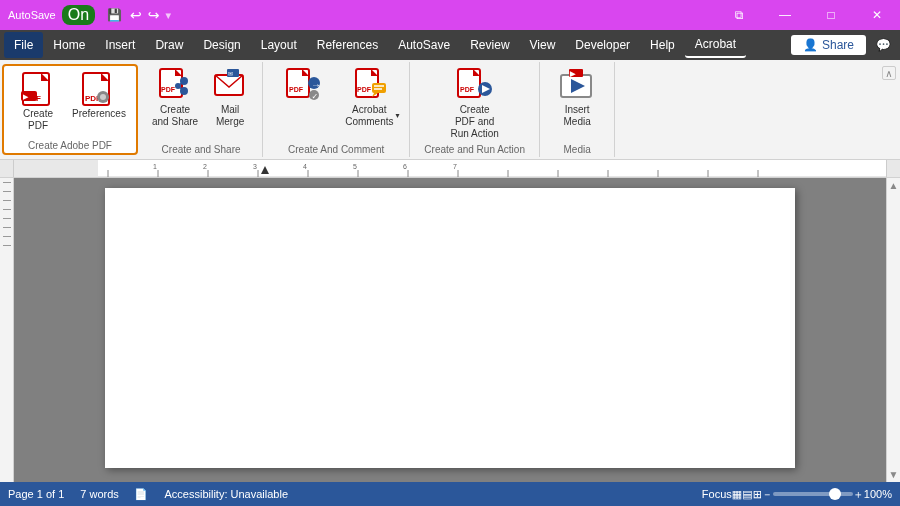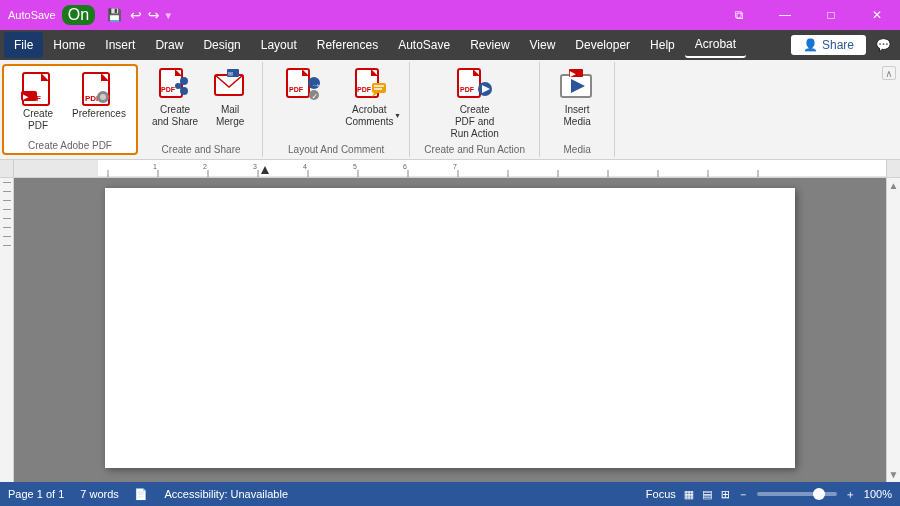--- a/index.html
+++ b/index.html
@@ -175,21 +175,20 @@
       align-items: center;
       padding: 0 8px;
       color: white;
       font-size: 11px;
       gap: 16px;
     }
     .statusbar-right {
       margin-left: auto;
       display: flex;
       align-items: center;
-      gap: 8px;
     }
     .zoom-slider {
       width: 80px;
       height: 4px;
       background: rgba(255,255,255,0.4);
       border-radius: 2px;
       position: relative;
     }
     .zoom-thumb {
       position: absolute;
@@ -346,21 +345,21 @@
               <text x="3" y="25" font-size="7" font-weight="bold" fill="#cc0000">PDF</text>
               <rect x="18" y="16" width="14" height="10" rx="2" fill="#f0a000"></rect>
               <polygon points="20,26 18,30 24,26" fill="#f0a000"></polygon>
               <line x1="20" y1="19" x2="30" y2="19" stroke="white" stroke-width="1.5"></line>
               <line x1="20" y1="22" x2="28" y2="22" stroke="white" stroke-width="1.5"></line>
             </svg>
           </div>
           <div class="ribbon-btn-label" style="display:flex;align-items:center;gap:2px;">Acrobat<br>Comments <span style="font-size:8px;">▾</span></div>
         </div>
       </div>
-      <div class="ribbon-group-label">Layout And Comment</div>
+      <div class="ribbon-group-label">Create And Comment</div>
     </div>
 
     <div class="ribbon-group" style="min-width:130px;align-items:center;">
       <div class="ribbon-buttons">
 
         <div class="ribbon-btn" style="min-width:64px;">
           <div class="ribbon-btn-icon">
             <svg width="36" height="38" viewBox="0 0 36 38">
               <rect x="1" y="2" width="22" height="28" rx="2" fill="white" stroke="#cc0000" stroke-width="2"></rect>
               <polygon points="16,2 23,9 16,9" fill="#cc0000"></polygon>

